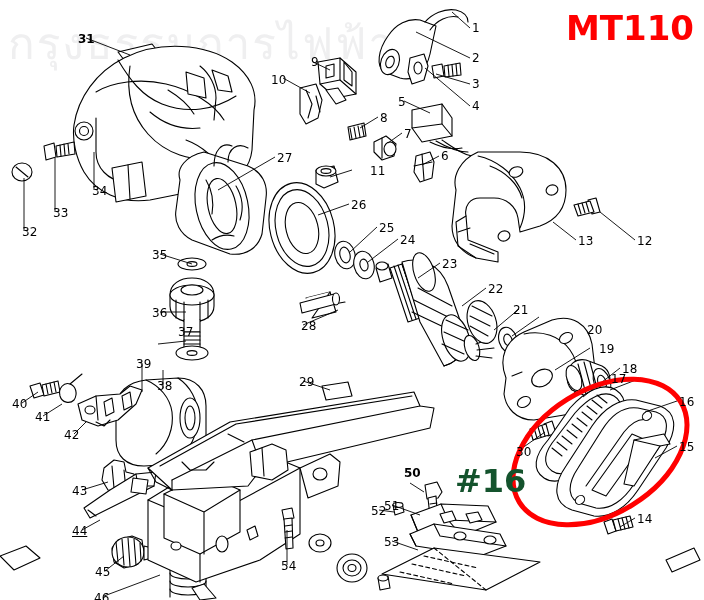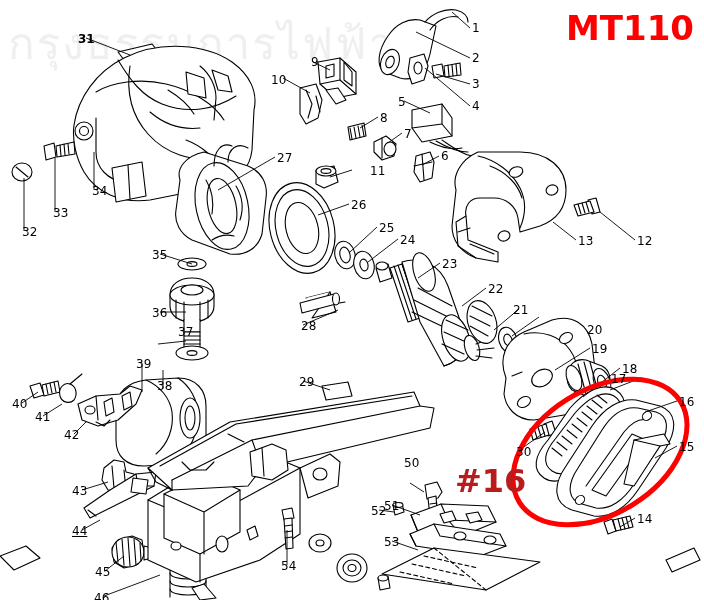--- a/index.html
+++ b/index.html
@@ -17,21 +17,21 @@
   .title{
     position:absolute;right:10px;top:8px;
     font-family:"DejaVu Sans",sans-serif;
     font-weight:bold;font-size:34px;letter-spacing:0px;
     color:#ff0000;
   }
   .hl-label{
     position:absolute;left:455px;top:462px;
     font-family:"DejaVu Sans",sans-serif;
     font-weight:bold;font-size:32px;
-    color:#b91c1c;
+    color:#14532d;
   }
   .callout{
     position:absolute;
     font-family:"DejaVu Sans",sans-serif;
     font-size:12px;color:#000000;
     line-height:1;white-space:nowrap;
   }
 </style>
 </head>
 <body>
@@ -549,21 +549,21 @@
       <div class="callout" style="left: 311px; top: 56px;">9</div>
       <div class="callout" style="left: 271px; top: 74px;">10</div>
       <div class="callout" style="left: 354px; top: 165px; margin-left: 16px;">11</div>
       <div class="callout" style="left: 637px; top: 235px;">12</div>
       <div class="callout" style="left: 578px; top: 235px;">13</div>
       <div class="callout" style="left: 637px; top: 513px;">14</div>
       <div class="callout" style="left: 679px; top: 441px;">15</div>
       <div class="callout" style="left: 679px; top: 396px;">16</div>
       <div class="callout" style="left: 611px; top: 373px;">17</div>
       <div class="callout" style="left: 622px; top: 363px;">18</div>
-      <div class="callout" style="left: 592px; top: 343px;">19</div>
+      <div class="callout" style="left: 592px; top: 343px; padding-left: 7px;">19</div>
       <div class="callout" style="left: 541px; top: 324px; margin-left: 46px;">20</div>
       <div class="callout" style="left: 513px; top: 304px;">21</div>
       <div class="callout" style="left: 488px; top: 283px;">22</div>
       <div class="callout" style="left: 442px; top: 258px;">23</div>
       <div class="callout" style="left: 400px; top: 234px;">24</div>
       <div class="callout" style="left: 379px; top: 222px;">25</div>
       <div class="callout" style="left: 351px; top: 199px;">26</div>
       <div class="callout" style="left: 277px; top: 152px;">27</div>
       <div class="callout" style="left: 301px; top: 320px;">28</div>
       <div class="callout" style="left: 299px; top: 376px;">29</div>
@@ -577,21 +577,21 @@
       <div class="callout" style="left: 150px; top: 326px; margin-left: 28px;">37</div>
       <div class="callout" style="left: 157px; top: 380px;">38</div>
       <div class="callout" style="left: 136px; top: 358px;">39</div>
       <div class="callout" style="left: 12px; top: 398px;">40</div>
       <div class="callout" style="left: 35px; top: 411px;">41</div>
       <div class="callout" style="left: 64px; top: 429px;">42</div>
       <div class="callout" style="left: 72px; top: 485px;">43</div>
       <div class="callout" style="left: 72px; top: 525px; text-decoration: underline;">44</div>
       <div class="callout" style="left: 95px; top: 566px;">45</div>
       <div class="callout" style="left: 94px; top: 592px;">46</div>
-      <div class="callout" style="left: 404px; top: 457px;">50</div>
+      <div class="callout" style="left: 404px; top: 467px; font-weight: bold;">50</div>
       <div class="callout" style="left: 384px; top: 500px;">51</div>
       <div class="callout" style="left: 371px; top: 505px;">52</div>
       <div class="callout" style="left: 384px; top: 536px;">53</div>
       <div class="callout" style="left: 281px; top: 560px;">54</div>
     </div>
 
   <div class="title">MT110</div>
 
   <div class="hl-label">#16</div>
 

